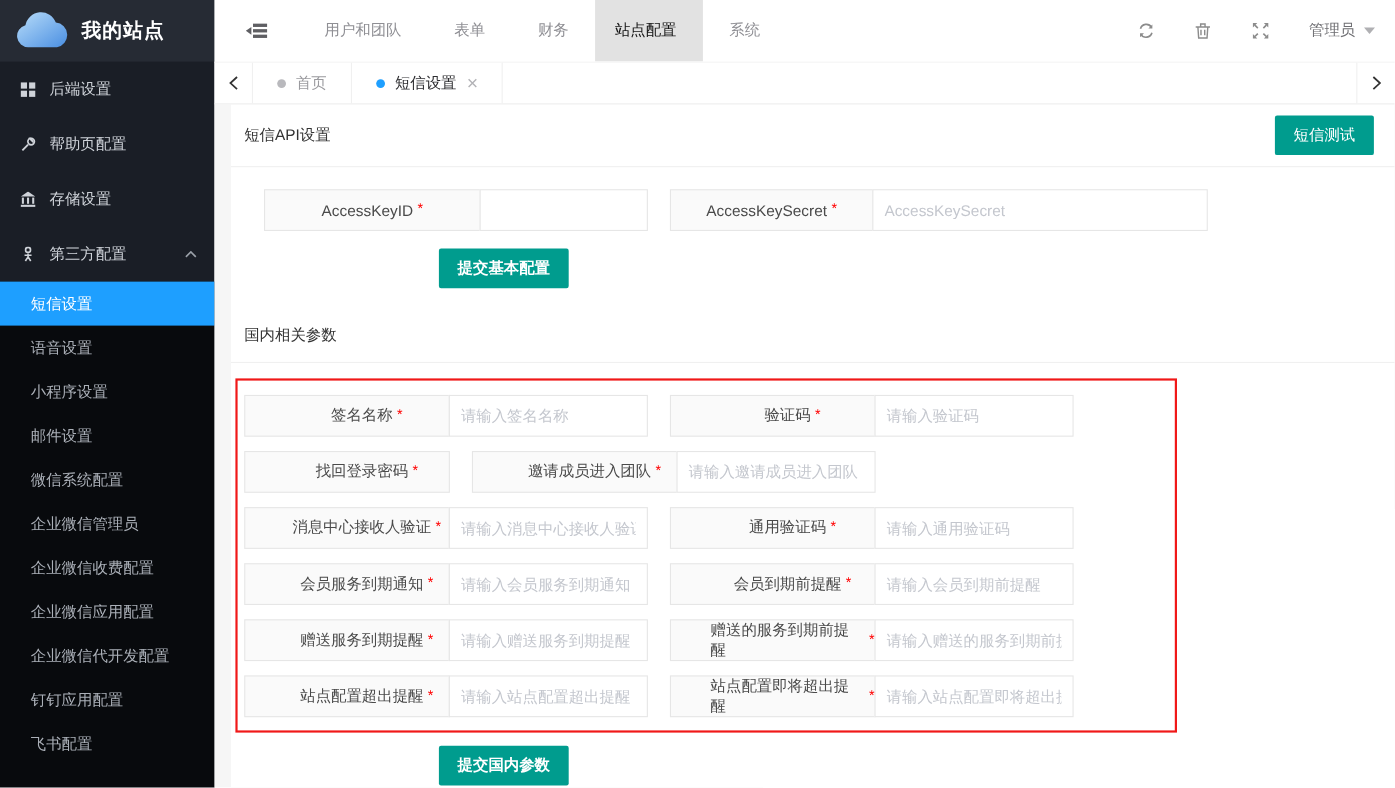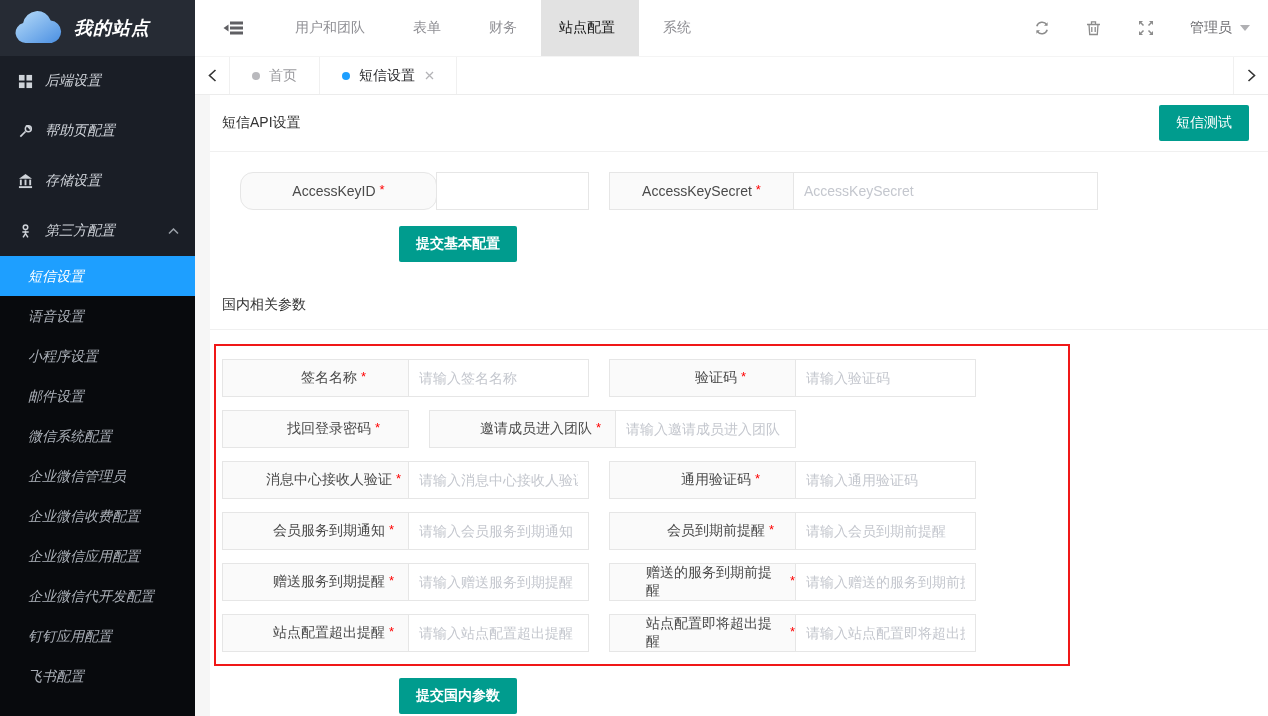--- a/index.html
+++ b/index.html
@@ -1,21 +1,21 @@
 <!DOCTYPE html>
 <html><head>
 <meta charset="utf-8">
 <style>
   * { margin:0; padding:0; box-sizing:border-box; }
   html,body { width:1268px; height:716px; overflow:hidden;
     font-family:"Liberation Sans","DejaVu Sans",sans-serif; font-size:14px; }
   body { display:flex; background:#fff; }
 
   
-  .sidebar { width:195px; flex:none; background:#1a1e26; display:flex; flex-direction:column;font-style:italic; }
+  .sidebar { width:195px; flex:none; background:#1a1e26; display:flex; flex-direction:column; }
   .logo { height:56px; flex:none; background:#262b34; display:flex; align-items:center; padding-left:12px; }
   .logo-title { color:#fff; font-size:18px; font-weight:bold; margin-left:10px; letter-spacing:1px; }
   .menu-item { height:50px; flex:none; display:flex; align-items:center; padding:0 16px;
     color:#cfd3d9; cursor:pointer; }
   .menu-item .mi-icon { width:18px; margin-right:11px; display:flex; justify-content:center; align-items:center; }
   .menu-item .chev { margin-left:auto; display:flex; }
   .submenu { background:#080a0d; flex:1; }
   .submenu-item { height:40px; line-height:40px; padding-left:28px; color:#abb0b8; cursor:pointer; }
   .submenu-item.active { background:#1e9fff; color:#fff; }
 
@@ -62,21 +62,21 @@
   .fgroup { display:flex; height:38px; }
   .flabel { background:#fafafa; border:1px solid #e6e6e6; display:flex; align-items:center;
     justify-content:center; color:#4a4a4a; flex:none; }
   .req { color:#ff0000; margin-left:4px; position:relative; top:-2px; font-size:13px; }
   .finput { border:1px solid #e6e6e6; margin-left:-1px; padding:0 10px; color:#333;
     outline:none; background:#fff; flex:none;
     font-family:"Liberation Sans","DejaVu Sans",sans-serif; font-size:14px; }
   .finput::placeholder { color:#c4c7ce; }
 
   .api-row { display:flex; gap:20px; margin-left:30px; margin-top:20px; }
-  .api-l1 { width:197px;border-radius:13px; } .api-i1 { width:153px; }
+  .api-l1 { width:197px; } .api-i1 { width:153px; }
   .api-l2 { width:185px; } .api-i2 { width:305px; }
 
   .red-box { margin-left:4px; margin-top:14px; width:856px; border:2px solid #f01818;
     padding:13px 0 12px 6px; }
   .form-row { display:flex; gap:20px; margin-bottom:13px; }
   .form-row:last-child { margin-bottom:0; }
   .rb-label { width:187px;padding-left:36px; } .rb-input { width:181px; }
 
   svg { display:block; }
 </style>

